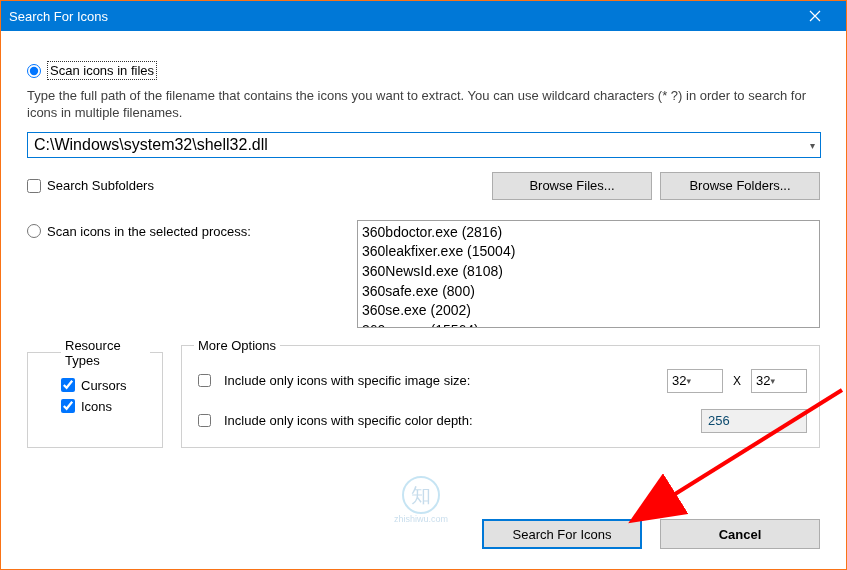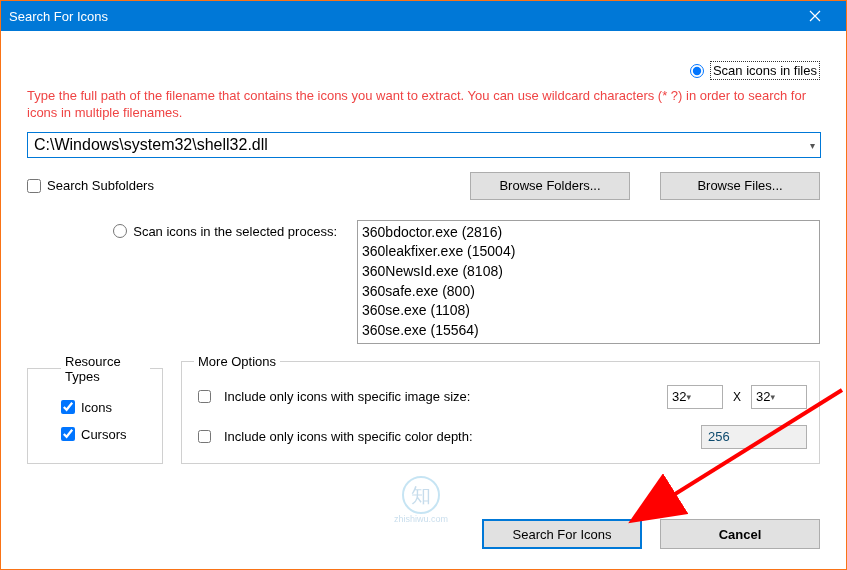--- a/index.html
+++ b/index.html
@@ -2,34 +2,34 @@
 <html><head>
 <meta charset="utf-8">
 <style>
 * { box-sizing: border-box; font-family: "Segoe UI", Tahoma, sans-serif; }
 body { margin: 0; background: #fff; font-size: 13px; }
 .window { width: 847px; height: 570px; border: 1px solid #f97316; display: flex; flex-direction: column; position: relative; }
 .titlebar { background: #0078d7; color: #fff; height: 30px; display: flex; align-items: center; padding: 0 8px; }
 .titlebar .title { flex: 1; font-size: 13px; }
 .titlebar .close { width: 46px; height: 30px; display: flex; align-items: center; justify-content: center; cursor: pointer; }
 .content { padding: 30px 26px 20px 26px; flex: 1; position: relative; }
-.radio-row { display: flex; align-items: center; margin-bottom: 8px; justify-content: flex-end; }
+.radio-row { display: flex; align-items: center; margin-bottom: 8px; }
 .radio-row input[type=radio] { margin: 0 6px 0 0; width: 14px; height: 14px; }
 .radio-label-focus { border: 1px dotted #333; padding: 1px 2px; }
-.desc-text { margin: 8px 0 10px 0; line-height: 1.3; color: #ef4444; max-width: 790px; }
+.desc-text { margin: 8px 0 10px 0; line-height: 1.3; color: #404040; max-width: 790px; }
 .path-input { width: 794px; height: 26px; border: 1px solid #0078d7; padding: 2px 22px 2px 6px; font-size: 16px; position: relative; }
 .path-wrap { position: relative; width: 794px; margin-bottom: 14px; }
 .path-wrap .chev { position: absolute; right: 6px; top: 50%; transform: translateY(-50%); pointer-events: none; color: #555; font-size: 10px; }
-.row2 { display: flex; align-items: center; margin-bottom: 20px; gap: 30px; }
+.row2 { display: flex; align-items: center; margin-bottom: 20px; gap: 8px; }
 .checkbox-row { display: flex; align-items: center; }
 .checkbox-row input[type=checkbox] { margin: 0 6px 0 0; width: 14px; height: 14px; }
 .btn { height: 28px; border: 1px solid #adadad; background: #e1e1e1; padding: 0 16px; font-size: 13px; cursor: pointer; display: inline-flex; align-items: center; justify-content: center; }
 .row3 { display: flex; gap: 20px; margin-bottom: 10px; }
 .row3 .radio-col { width: 310px; padding-top: 4px; }
-.process-list { flex: 1; height: 124px; border: 1px solid #a0a0a0; overflow-y: scroll; padding: 2px 4px; font-size: 14px; line-height: 1.4; background: #fff; }
+.process-list { flex: 1; height: 108px; border: 1px solid #a0a0a0; overflow-y: scroll; padding: 2px 4px; font-size: 14px; line-height: 1.4; background: #fff; }
 .process-list div { white-space: nowrap; }
 .groups { display: flex; gap: 18px; margin-top: 6px; }
 fieldset { border: 1px solid #d0d0d0; padding: 10px 12px 14px 12px; margin: 0; }
 fieldset legend { font-size: 13px; padding: 0 4px; }
 .fs-resource { width: 136px; padding-left: 33px; }
 .fs-more { flex: 1; width: 598px; }
 .opt-row { display: flex; align-items: center; gap: 10px; margin: 6px 0 16px 0; }
 .opt-row:last-child { margin-bottom: 0; }
 .num-select { width: 56px; height: 24px; border: 1px solid #b0b0b0; background: #fff; display: flex; align-items: center; padding: 0 4px; justify-content: flex-start; }
 .num-select .chev2 { font-size: 9px; color: #555; }
@@ -75,51 +75,51 @@
     <div class="path-wrap">
       <input class="path-input" value="C:\Windows\system32\shell32.dll" style="">
       <span class="chev">▾</span>
     </div>
 
     <div class="row2">
       <div class="checkbox-row" style="flex:1">
         <input type="checkbox" style="">
         <span>Search Subfolders</span>
       </div>
+      <button class="btn" style="width:160px">Browse Files...</button>
       <button class="btn" style="width:160px">Browse Folders...</button>
-      <button class="btn" style="width:160px">Browse Files...</button>
     </div>
 
     <div class="row3">
       <div class="radio-col">
         <div class="radio-row">
           <input type="radio" name="scanmode" style="">
           <span>Scan icons in the selected process:</span>
         </div>
       </div>
       <div class="process-list">
         <div>360bdoctor.exe  (2816)</div>
         <div>360leakfixer.exe  (15004)</div>
         <div>360NewsId.exe  (8108)</div>
         <div>360safe.exe  (800)</div>
-        <div>360se.exe  (1108)</div>
+        <div>360se.exe  (2002)</div>
         <div>360se.exe  (15564)</div>
       </div>
     </div>
 
     <div class="groups">
       <fieldset class="fs-resource">
         <legend>Resource Types</legend>
+        <div class="checkbox-row">
+          <input type="checkbox" checked="" style="">
+          <span>Cursors</span>
+        </div>
         <div class="checkbox-row" style="margin:6px 0 12px 0">
           <input type="checkbox" checked="" style="">
           <span>Icons</span>
-        </div>
-        <div class="checkbox-row">
-          <input type="checkbox" checked="" style="">
-          <span>Cursors</span>
         </div>
       </fieldset>
 
       <fieldset class="fs-more">
         <legend>More Options</legend>
         <div class="opt-row">
           <input type="checkbox" style="">
           <span style="flex:1">Include only icons with specific image size:</span>
           <div class="num-select">
             <span>32</span>

